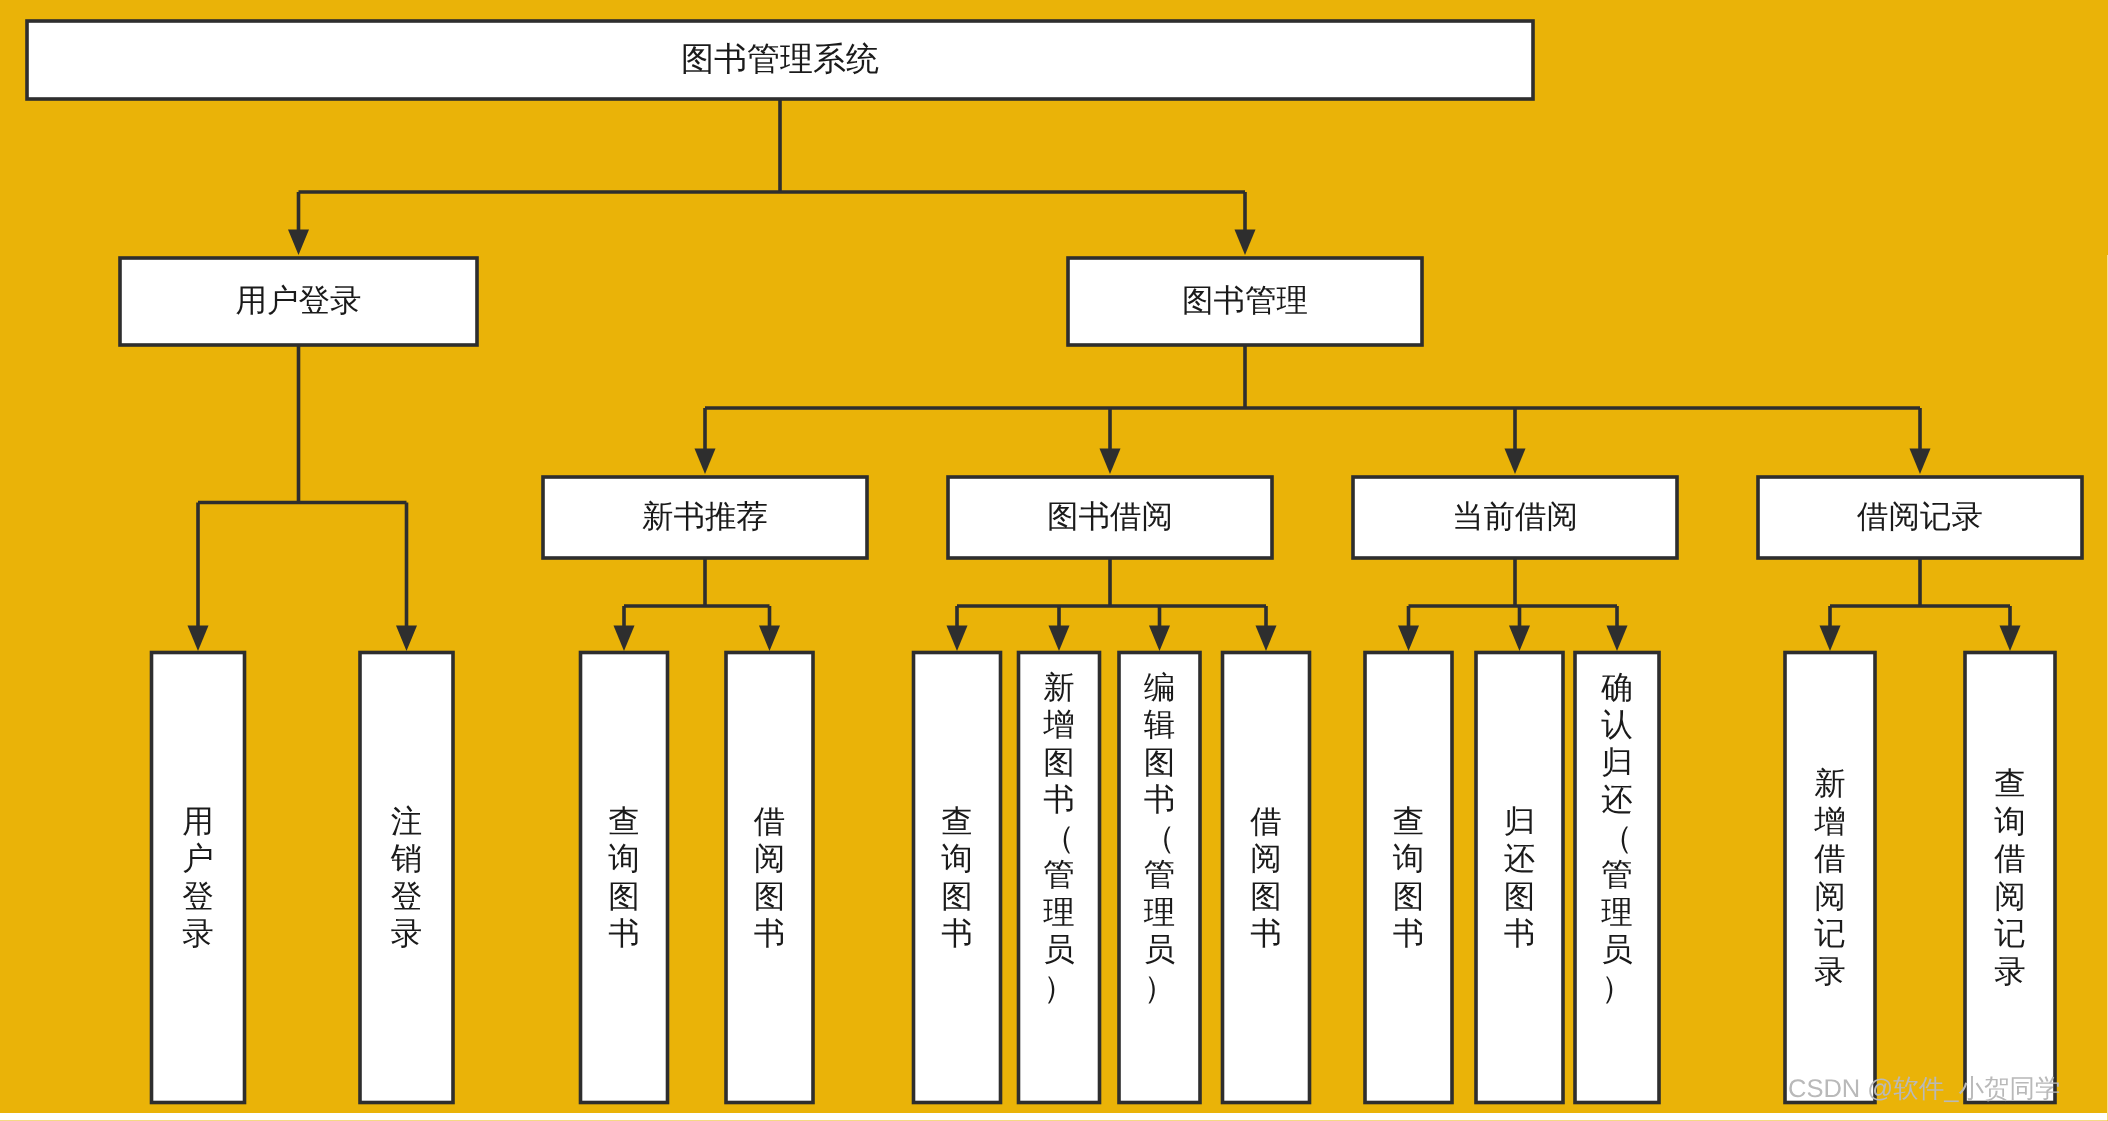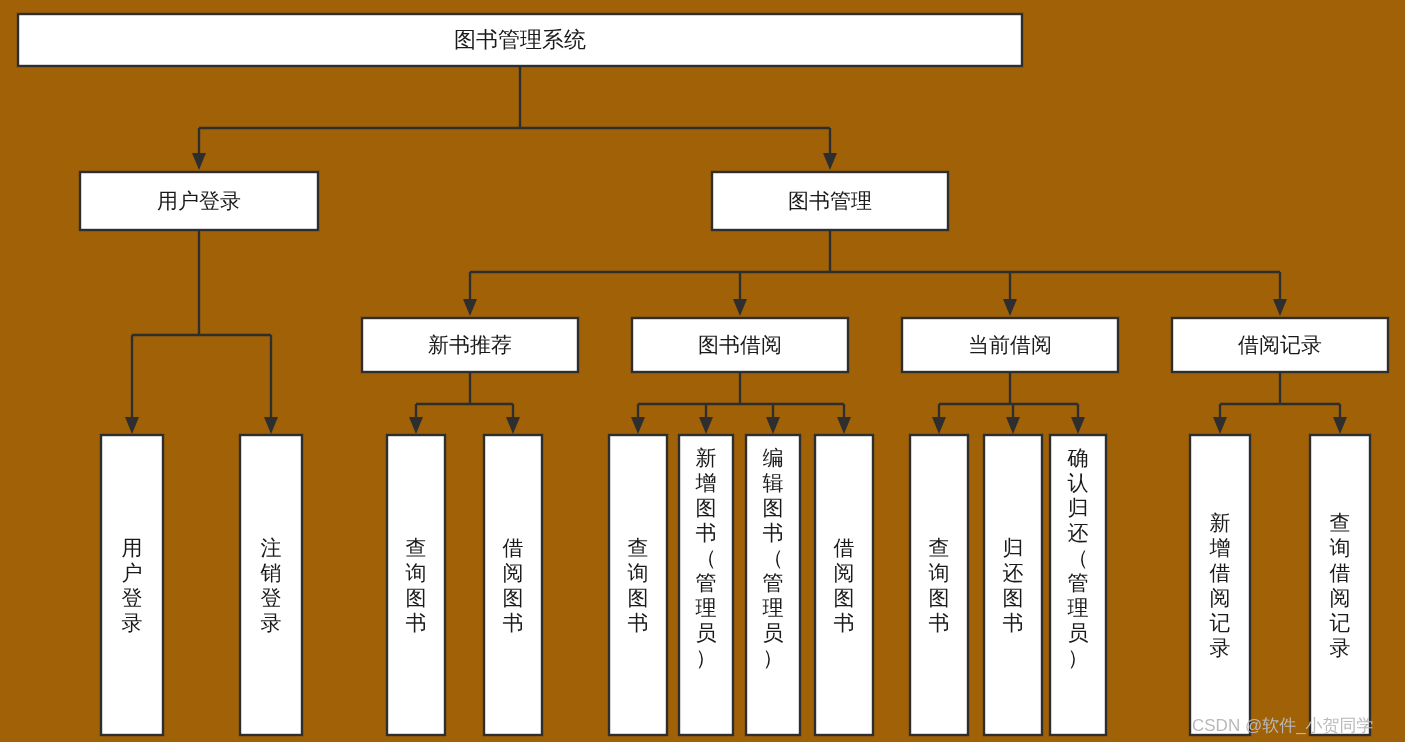--- a/index.html
+++ b/index.html
@@ -8,21 +8,21 @@
     padding: 0;
     background: #ffffff;
   }
   body {
     font-family: "Liberation Sans", "DejaVu Sans", sans-serif;
   }
   #diagram-root {
     position: relative;
     width: 1405px;
     height: 742px;
-    background: #a16207;
+    background: #eab308;
     overflow: hidden;
   }
   svg.diagram-canvas {
     position: absolute;
     left: 0;
     top: 0;
     width: 1405px;
     height: 747px;
     display: block;
   }

